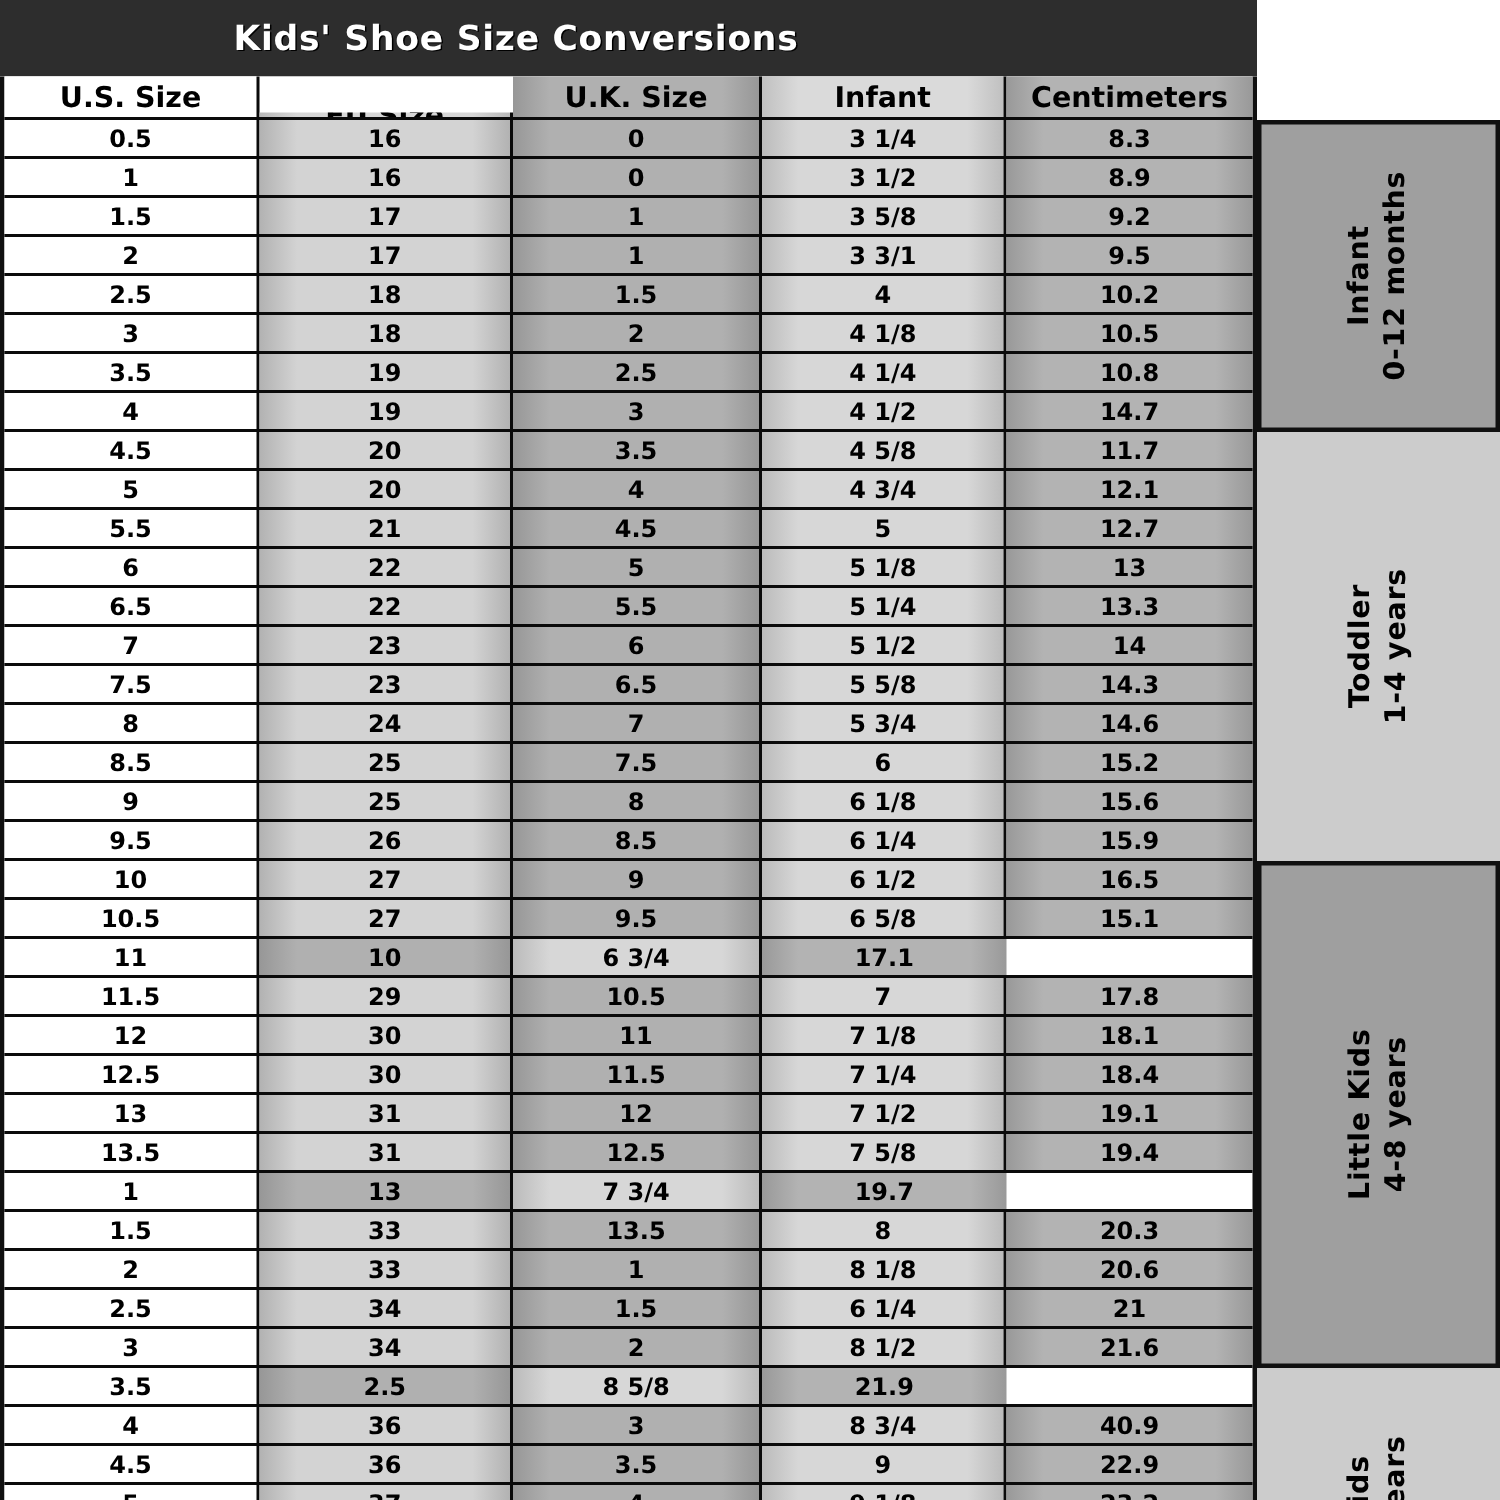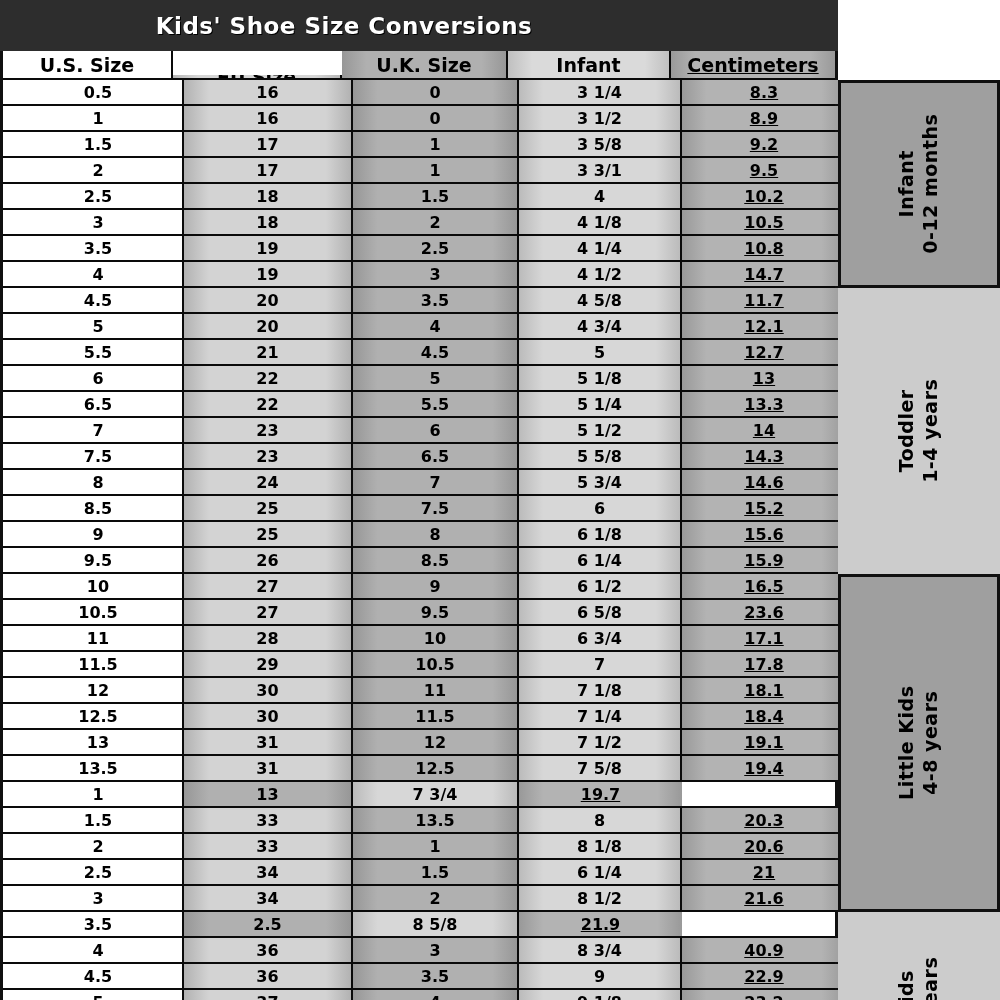--- a/index.html
+++ b/index.html
@@ -22,27 +22,27 @@
     position:absolute;left:0;top:51px;width:838px;
     border:3px solid #101010;border-top:none;box-sizing:border-box;
     background:#fff;
   }
   .grid-row{
     display:grid;grid-template-columns:170px 169px 166px 163px 164px;
     border-bottom:2px solid #0a0a0a;box-sizing:border-box;
   }
   .grid-row:last-child{border-bottom:2px solid #0a0a0a;}
   .header-row{height:29px;}
-  .body-row{height:26px;padding-left:11px;}
+  .body-row{height:26px;}
   .cell{
     display:flex;align-items:center;justify-content:center;
     border-right:2px solid #0a0a0a;box-sizing:border-box;
     font-weight:bold;overflow:hidden;white-space:nowrap;
   }
-  .cell:last-child{border-right:none;text-decoration:underline;}
+  .cell:last-child{border-right:none;}
   .header-row .cell{font-size:19px;}
   .body-row .cell{font-size:16px;}
   
   .c0{background:#ffffff;}
   .c1{background:linear-gradient(90deg,#b2b2b2,#d3d3d3 15%,#d3d3d3 85%,#b2b2b2);}
   .c2{background:linear-gradient(90deg,#979797,#b0b0b0 15%,#b0b0b0 85%,#979797);}
   .c3{background:linear-gradient(90deg,#bbbbbb,#d7d7d7 15%,#d7d7d7 85%,#bbbbbb);}
   .c4{background:linear-gradient(90deg,#999999,#b3b3b3 15%,#b3b3b3 85%,#999999);}
   .header-row .c1{background:linear-gradient(90deg,#b8b8b8,#d6d6d6 15%,#d6d6d6 85%,#b8b8b8);margin-top:24px;}
   .header-row .c3{background:linear-gradient(90deg,#c0c0c0,#dadada 15%,#dadada 85%,#c0c0c0);}
@@ -212,25 +212,24 @@
         <div class="cell c1">27</div>
         <div class="cell c2">9</div>
         <div class="cell c3">6 1/2</div>
         <div class="cell c4">16.5</div>
       </div>
       <div class="grid-row body-row">
         <div class="cell c0">10.5</div>
         <div class="cell c1">27</div>
         <div class="cell c2">9.5</div>
         <div class="cell c3">6 5/8</div>
-        <div class="cell c4">23.6</div>
+        <div class="cell c4">15.1</div>
       </div>
       <div class="grid-row body-row">
         <div class="cell c0">11</div>
-        <div class="cell c1">28</div>
         <div class="cell c2">10</div>
         <div class="cell c3">6 3/4</div>
         <div class="cell c4">17.1</div>
       </div>
       <div class="grid-row body-row">
         <div class="cell c0">11.5</div>
         <div class="cell c1">29</div>
         <div class="cell c2">10.5</div>
         <div class="cell c3">7</div>
         <div class="cell c4">17.8</div>

